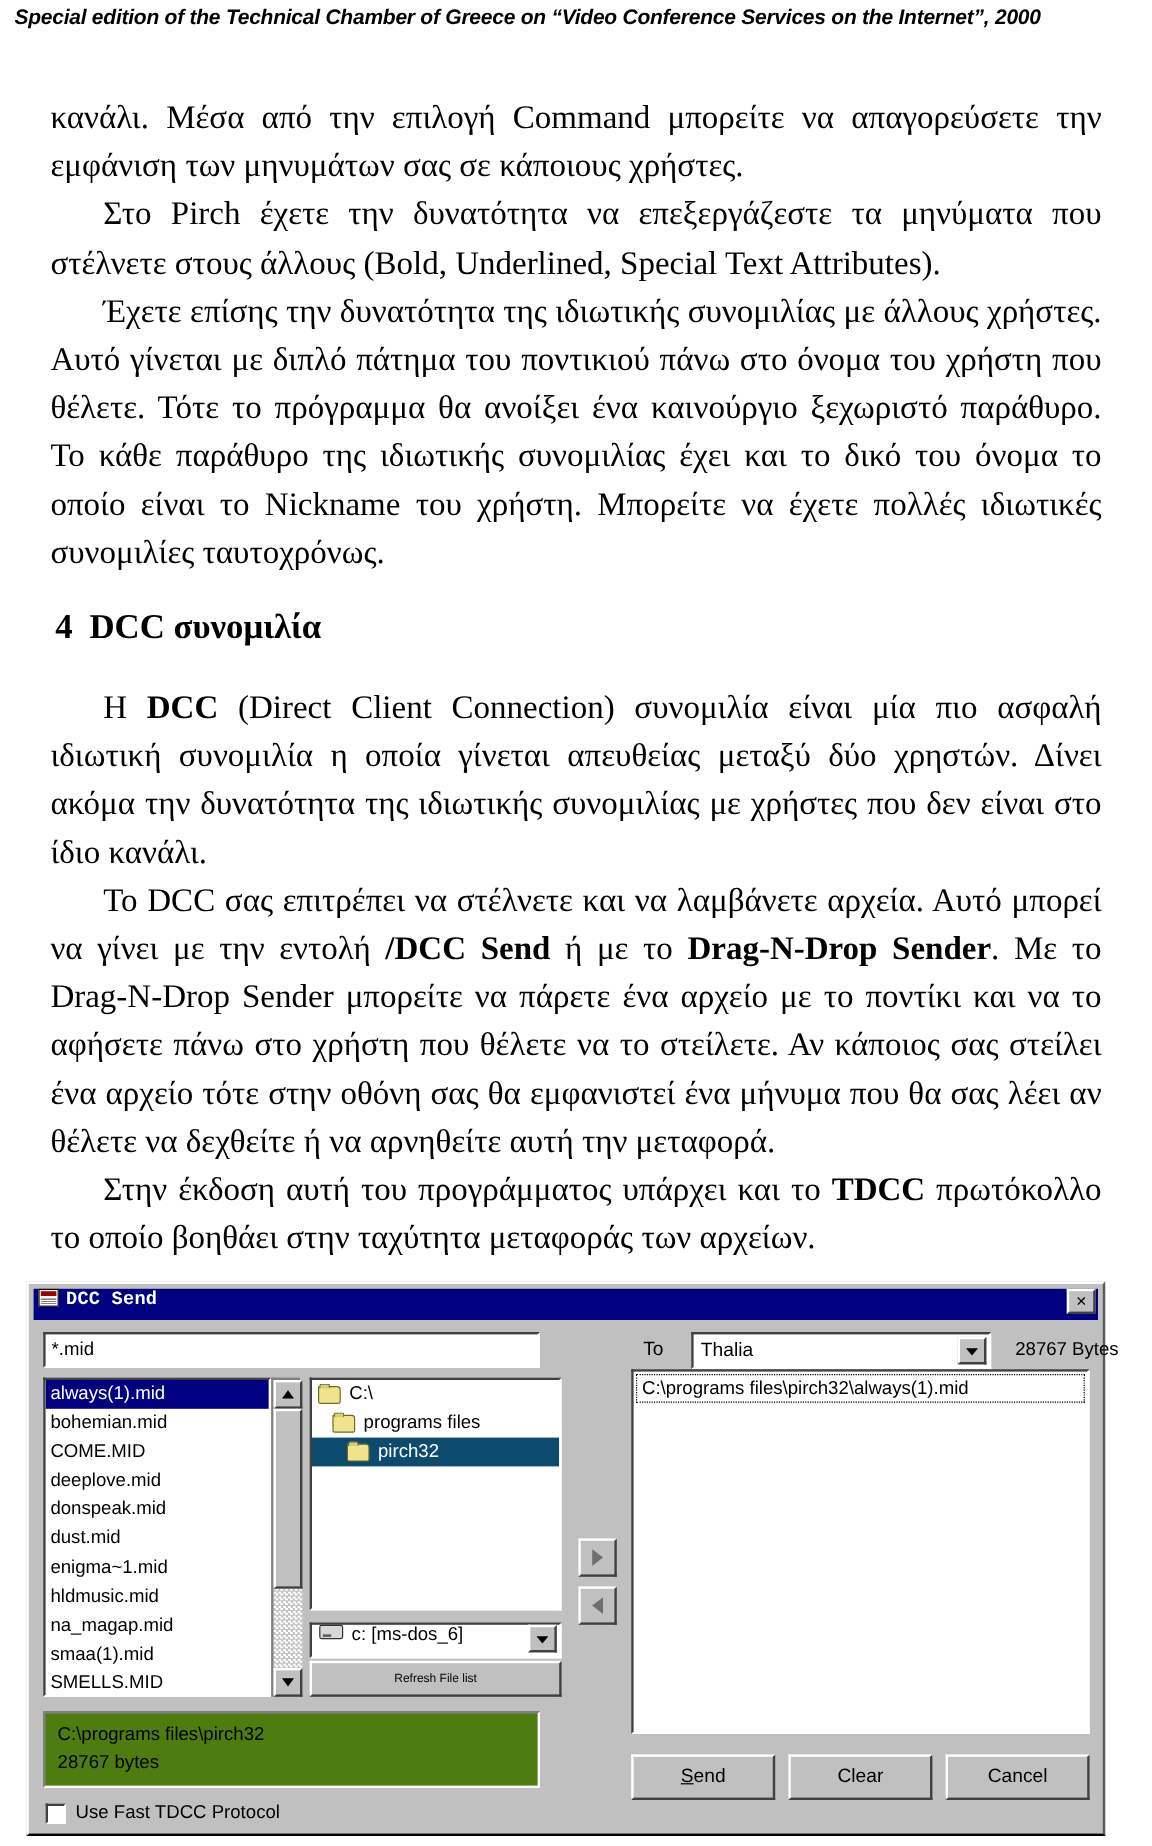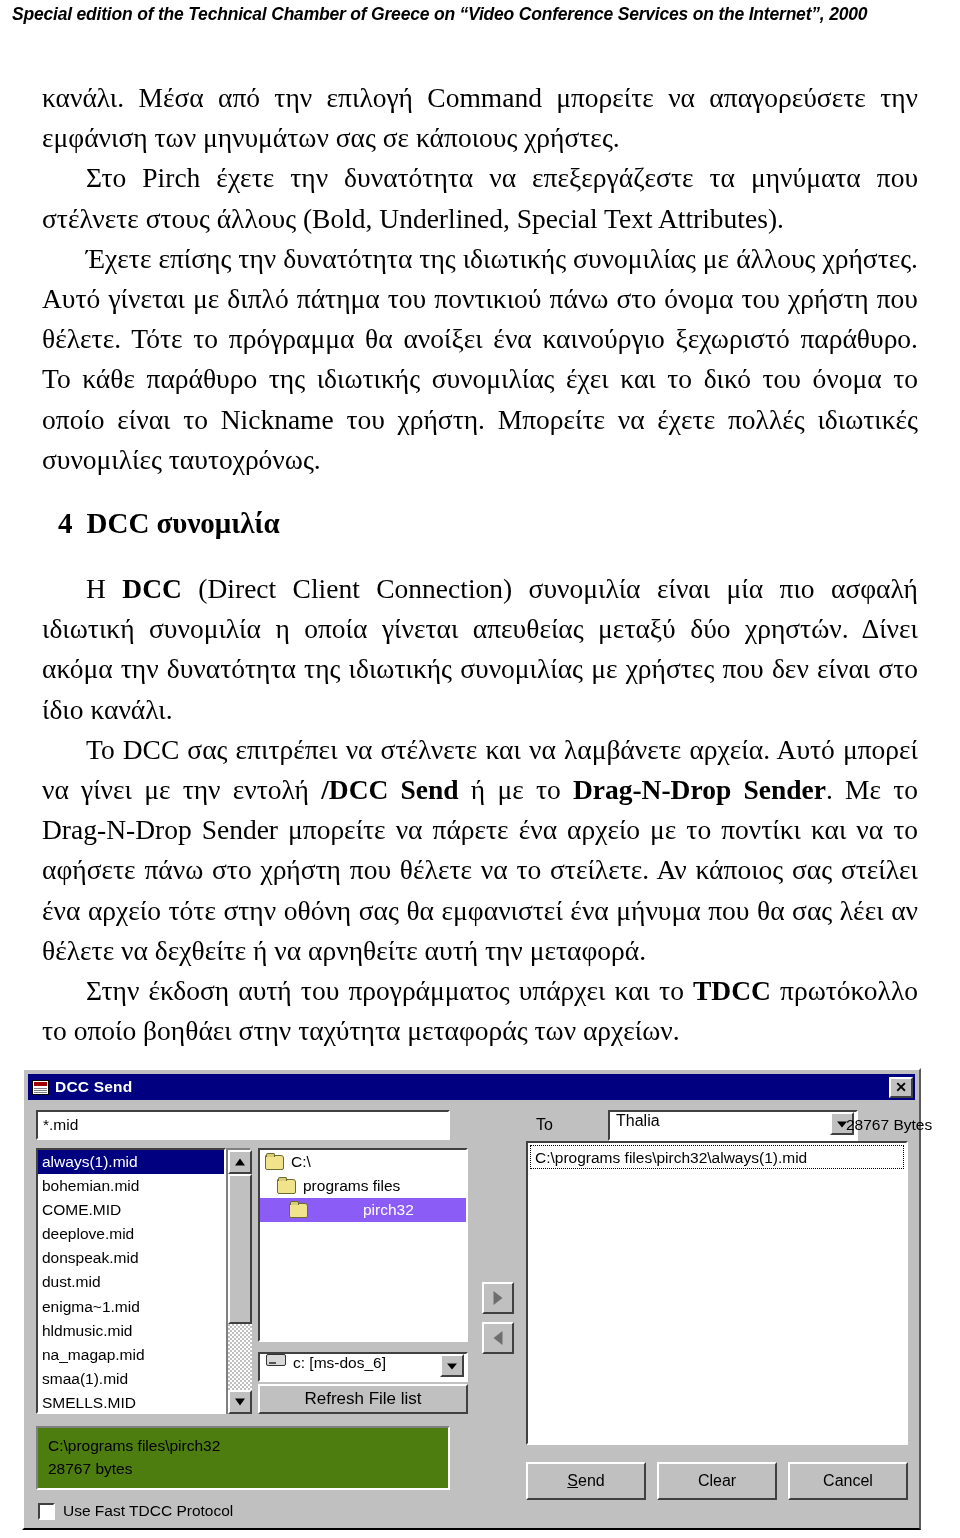--- a/index.html
+++ b/index.html
@@ -35,21 +35,21 @@
     line-height:40.2px;
     text-align:justify;
     text-justify:inter-word;
     hyphens:none;
     font-family:Liberation Serif, serif;
   }
   p.tx.indent{ text-indent:44px; }
   b.bd{ font-weight:bold; }
 
   h2.head{
-    margin:25px 0 28px 16px;
+    margin:25px 0 28px 4px;
     font-size:29px;
     font-weight:bold;
     line-height:36px;
     text-align:left;
   }
   h2.head .num{ margin-right:14px; }
 
   
   .dlg{
     position:absolute;
@@ -60,21 +60,21 @@
     border-left:2px solid #ffffff;
     border-right:2px solid #5a5a5a;
     border-bottom:2px solid #000000;
     box-sizing:border-box;
     font-family:"Liberation Sans", sans-serif;
     font-size:15px;
     color:#000;
   }
   .titlebar{
     position:absolute; left:4px; top:4px; right:4px; height:26px;
-    background:#000080; display:flex; align-items:center;
+    background:#000080; display:flex; font-family:Liberation Mono, monospace;
   }
   .title-ico{
     width:17px; height:15px; margin-left:4px; margin-right:6px;
     background:#ffffff; border:1px solid #000; box-sizing:border-box;
     position:relative; flex:none;
   }
   .title-ico::before{
     content:""; position:absolute; left:1px; top:1px; right:1px; height:4px;
     background:#a00000;
   }
@@ -119,21 +119,21 @@
   .filter{
     position:absolute; left:12px; top:40px; width:414px; height:30px;
     display:flex; align-items:center; padding-left:5px;
     font-size:15.5px;
   }
 
   
   .to-label{ position:absolute; left:512px; top:46px; font-size:16px; }
   .to-combo{
     position:absolute; left:552px; top:40px; width:250px; height:31px;
-    display:flex; align-items:flex-start;margin-left:32px;
+    display:flex; align-items:center;
   }
   .to-combo .val{ padding-left:6px; font-size:16px; flex:1; }
   .cbbtn{
     width:24px; height:23px; margin-right:2px; flex:none;
     background:#c0c0c0;
     border-top:2px solid #ffffff; border-left:2px solid #ffffff;
     border-right:2px solid #404040; border-bottom:2px solid #404040;
     box-sizing:border-box; position:relative;
   }
   .cbbtn::after{
@@ -194,21 +194,21 @@
 
   
   .dirtree{
     position:absolute; left:234px; top:78px; width:210px; height:194px;
     overflow:hidden;
   }
   .dirtree .row{
     height:24px; display:flex; align-items:center;
     font-size:15.5px; white-space:nowrap;
   }
-  .dirtree .row.sel{ background:#8b5cf6; color:#ffffff;gap:48px; }
+  .dirtree .row.sel{ background:#0c4a6e; color:#ffffff; }
   .folder{
     width:19px; height:15px; margin-right:7px; flex:none; position:relative;
     background:#f0e38c;
     border:1px solid #6b6b2d; box-sizing:border-box;
     border-radius:1px 3px 2px 2px;
   }
   .folder::before{
     content:""; position:absolute; left:0; top:-3px; width:9px; height:4px;
     background:#d8cc78; border:1px solid #6b6b2d; border-bottom:none;
     box-sizing:border-box; border-radius:2px 2px 0 0;
@@ -247,21 +247,21 @@
   }
   .drive-ico::after{
     content:""; position:absolute; left:2px; bottom:1px; width:7px; height:2px;
     background:#555;
   }
   .drive .val{ flex:1; font-size:15.5px; }
 
   .refresh{
     position:absolute; left:234px; top:314px; width:210px; height:30px;
     display:flex; align-items:center; justify-content:center;
-    font-size:17px;
+    font-size:10px;
   }
 
   
   .queue{
     position:absolute; left:502px; top:71px; width:382px; height:304px;
     padding:0; overflow:hidden;
   }
   .queue .qrow{
     margin:2px; height:24px; line-height:24px; padding-left:4px;
     font-size:15.5px; white-space:nowrap;

